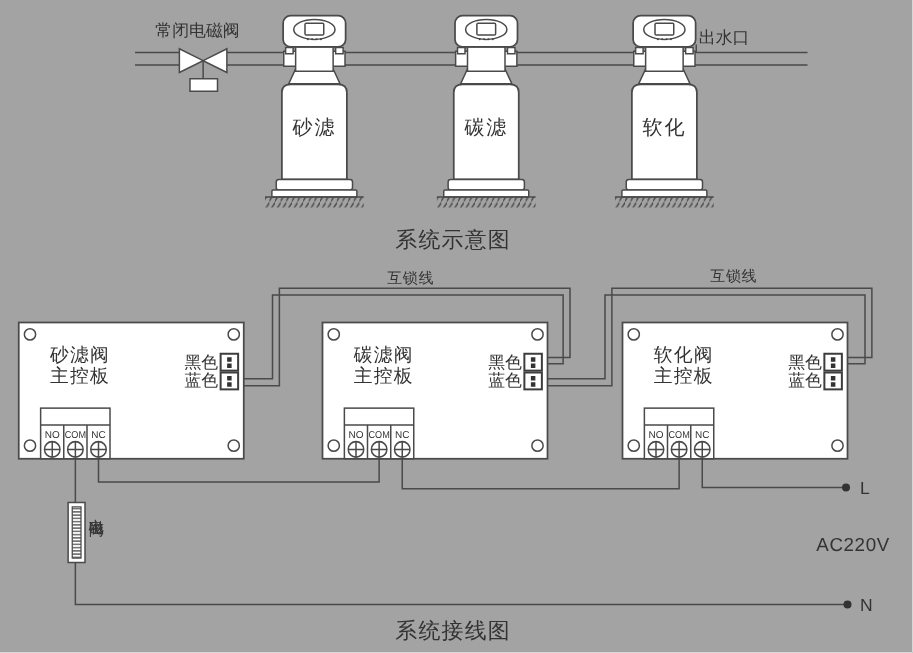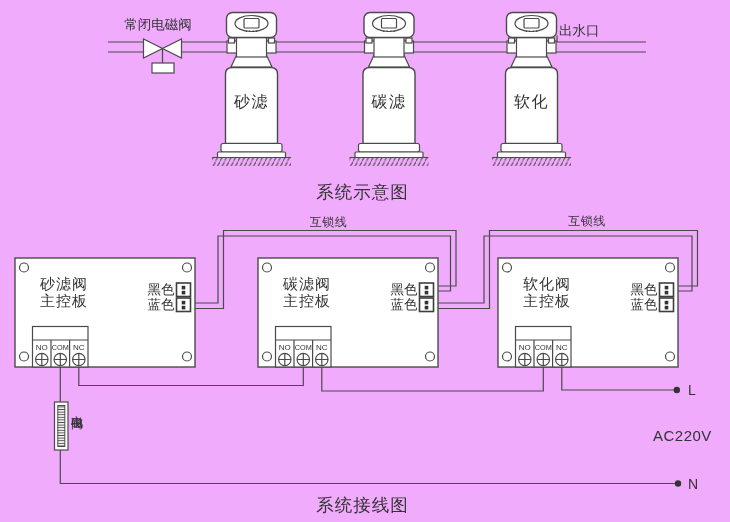--- a/index.html
+++ b/index.html
@@ -1,16 +1,16 @@
 <!DOCTYPE html>
 <html><head>
 <meta charset="utf-8">
 <style>
   html,body{margin:0;padding:0;background:#fff;}
-  .stage{position:relative;width:730px;height:522px;background:#f0abfc;overflow:hidden;
+  .stage{position:relative;width:730px;height:522px;background:#a3a3a3;overflow:hidden;
          font-family:"Liberation Sans","DejaVu Sans",sans-serif;}
   svg{position:absolute;left:0;top:0;}
   svg text{fill:#333;font-family:"Liberation Sans","DejaVu Sans",sans-serif;}
   .ln{stroke:#4a4a4a;stroke-width:1.2;fill:none;}
   .wh{fill:#fff;stroke:#4a4a4a;stroke-width:1.2;}
   .wh2{fill:#fff;stroke:#4a4a4a;stroke-width:1.4;}
   .box{fill:#fff;stroke:#3d3d3d;stroke-width:1.6;}
   .t17{font-size:17.5px;letter-spacing:1px;}
   .t16{font-size:16px;letter-spacing:1.5px;}
   .t15{font-size:15px;letter-spacing:1px;}

